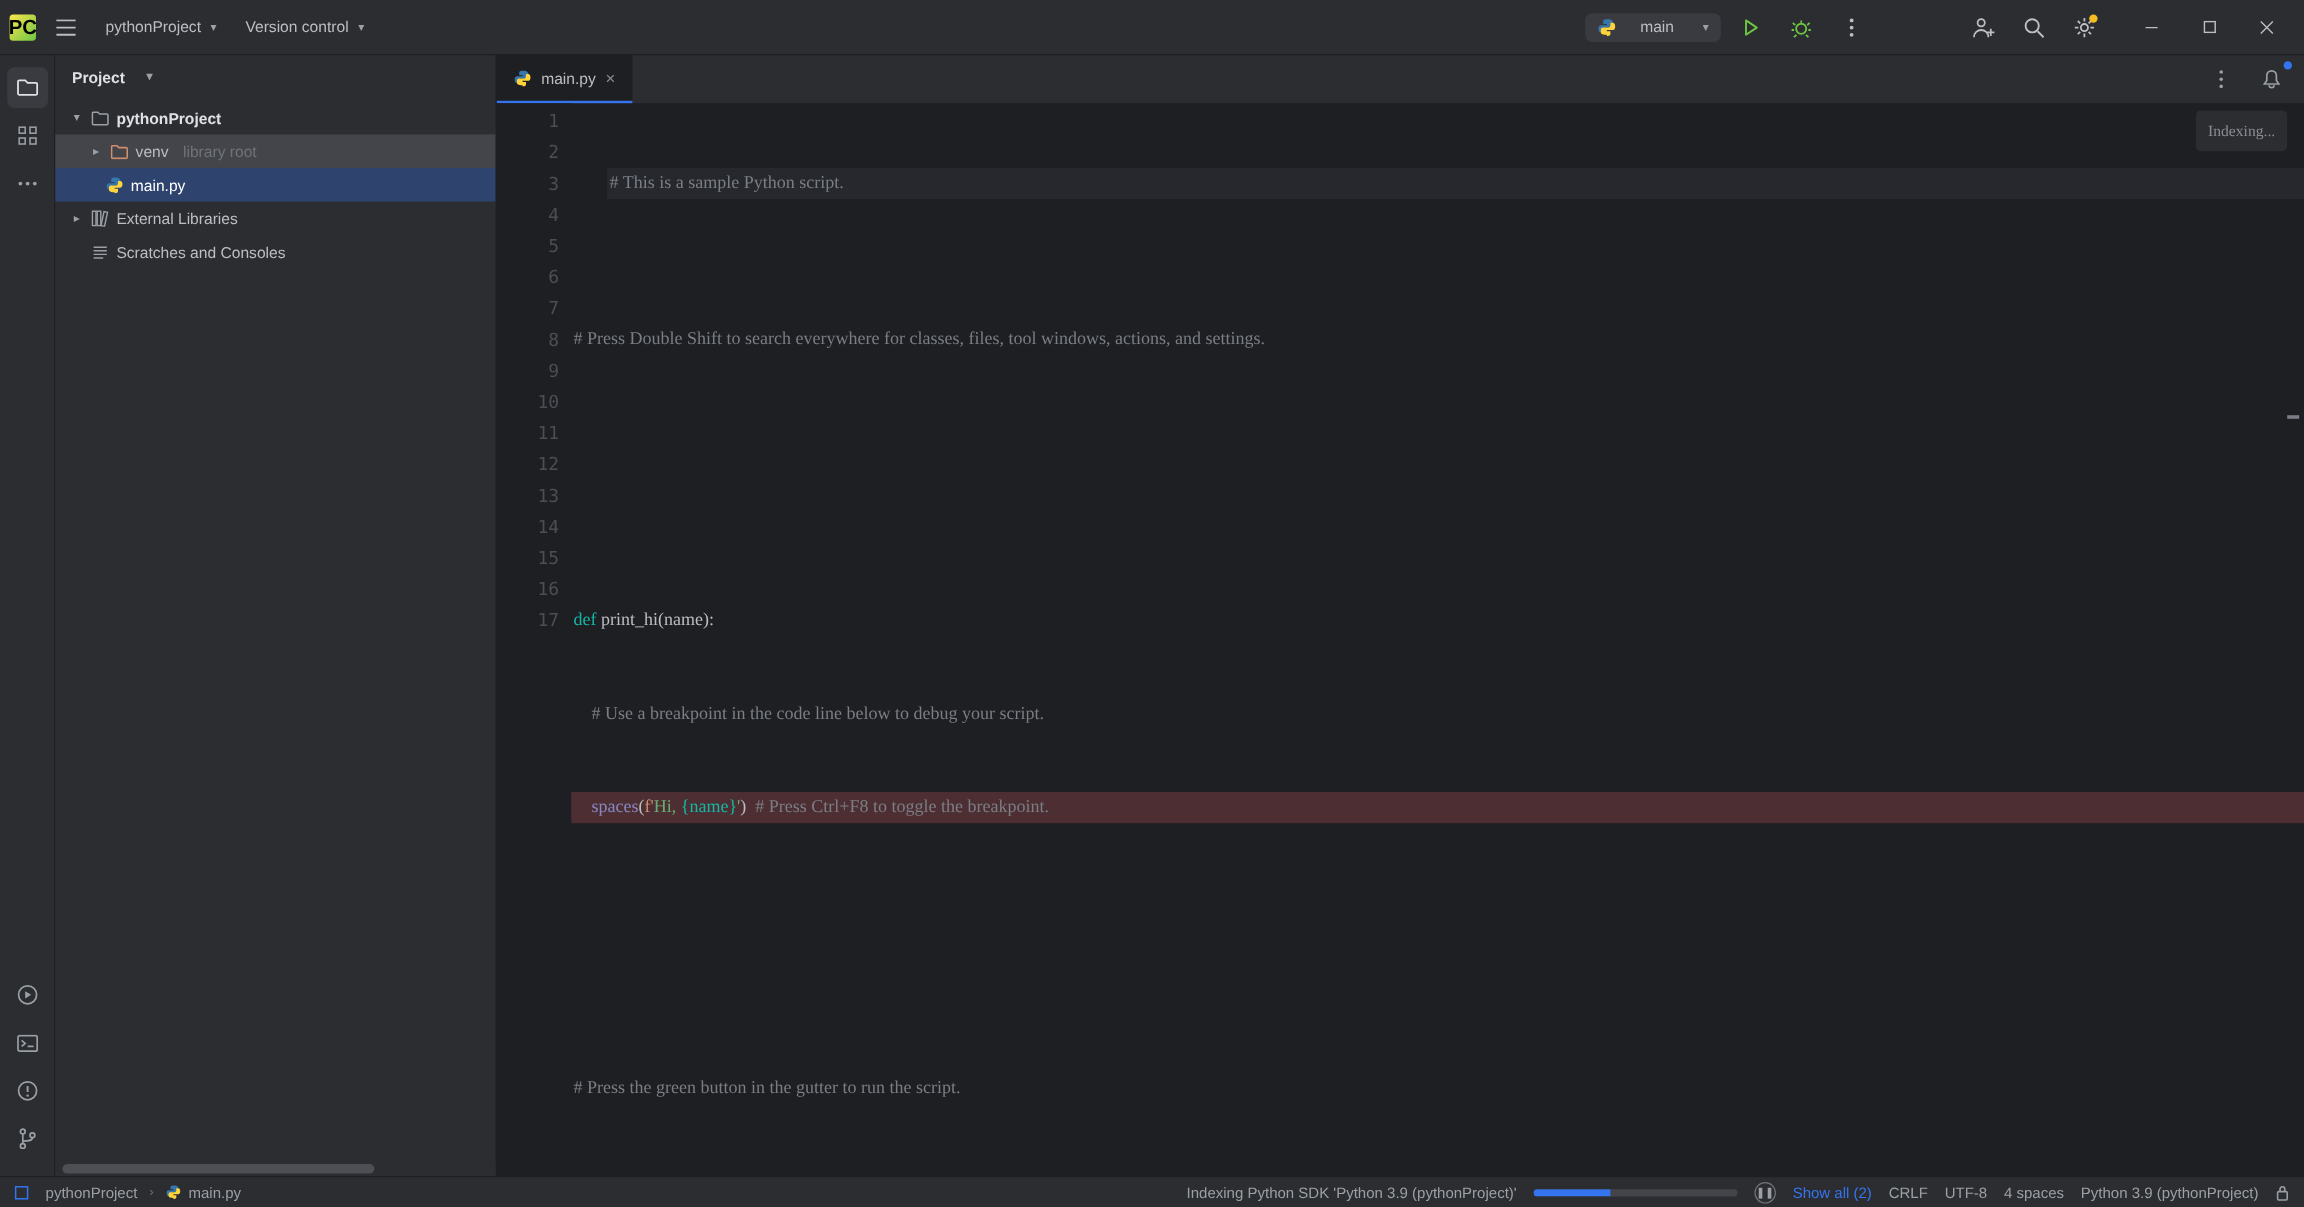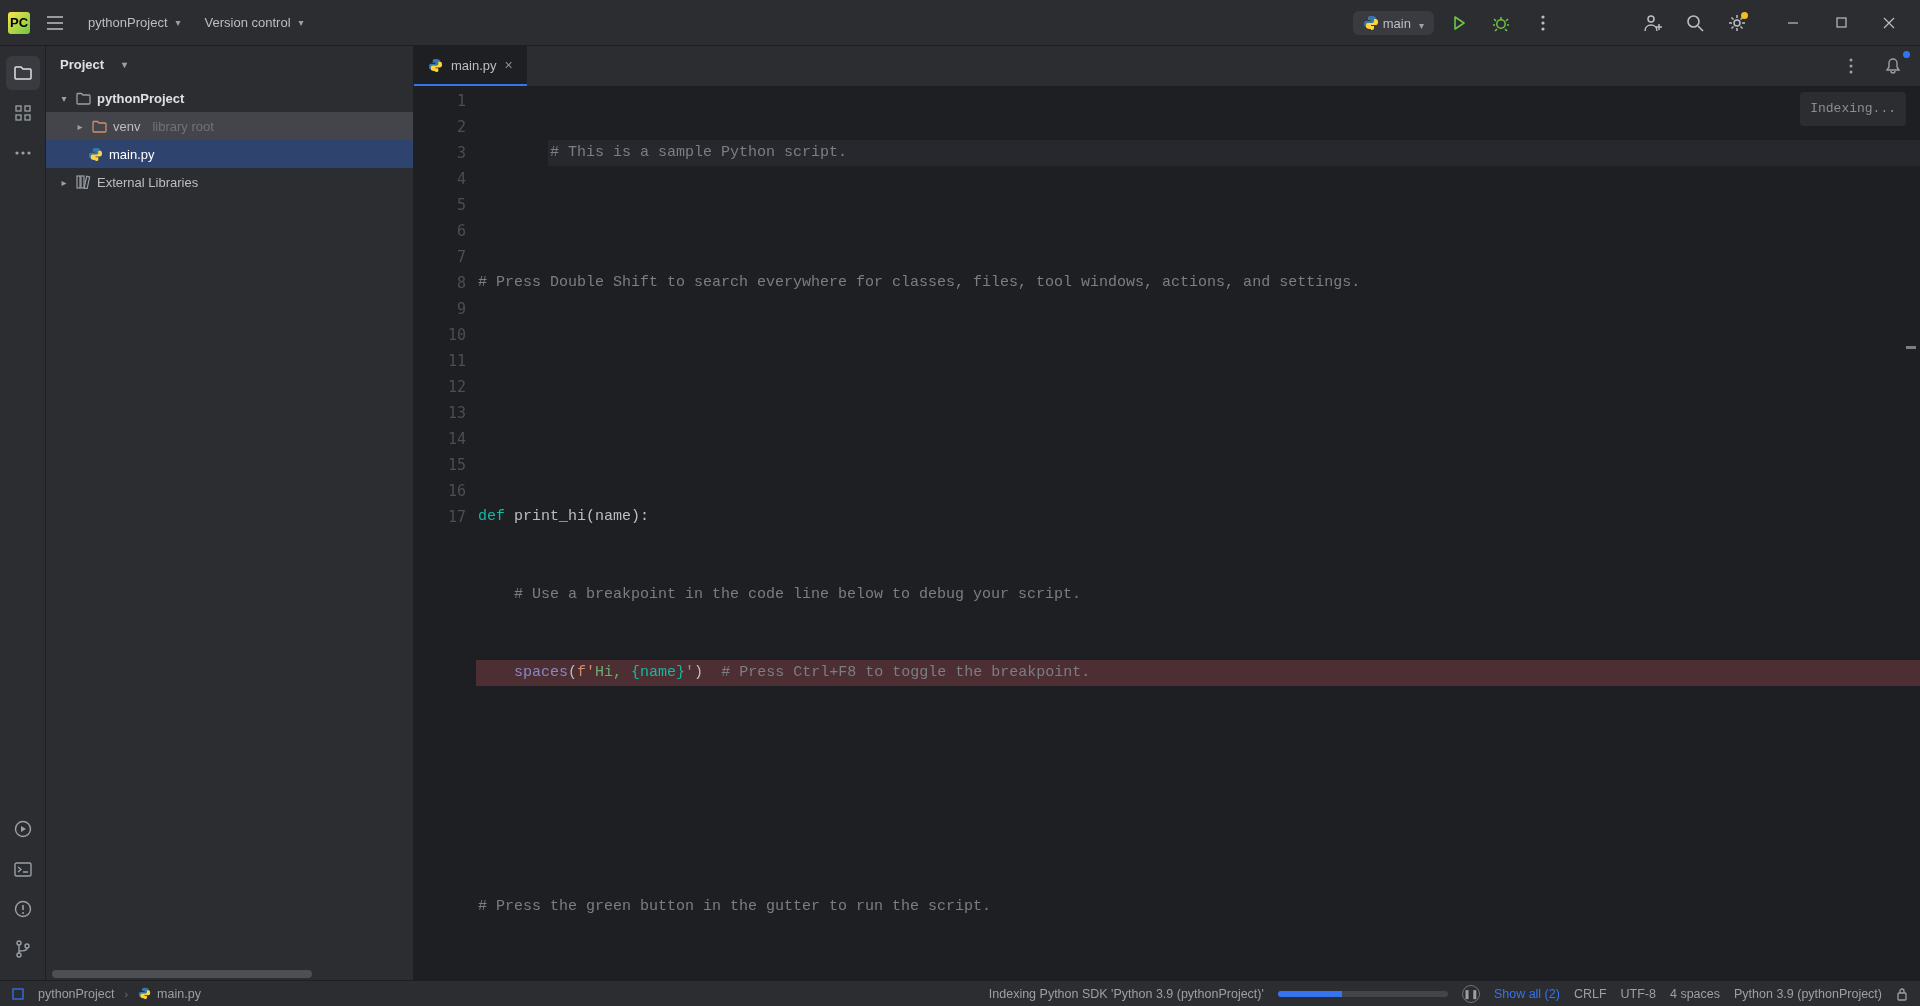--- a/index.html
+++ b/index.html
@@ -18,25 +18,25 @@
     display: flex; align-items: center;
     padding: 0 8px;
     gap: 8px;
     border-bottom: 1px solid #1e1f22;
   }
   .titlebar .logo {
     width: 22px; height: 22px;
     background: linear-gradient(135deg,#fde74c 0%,#6cc644 100%);
     border-radius: 3px;
     display:flex;align-items:center;justify-content:center;
-    color:#000;font-weight:bold;font-size:13px;
+    color:#000;font-weight:bold;font-size:17px;
   }
   .tb-btn { padding:6px 8px; border-radius:4px; color:#bcbec4; display:flex; align-items:center; gap:4px; cursor:pointer; }
   .tb-sep { flex:1; }
-  .run-config { display:flex;align-items:flex-end;gap:4px;padding:4px 10px;border-radius:6px;background:#393b40; }
+  .run-config { display:flex;align-items:center;gap:20px;padding:4px 10px;border-radius:6px;background:#393b40; }
   .py-icon {
     width:16px;height:16px;display:inline-block;
   }
   .chev { font-size:10px;color:#9aa0a6;margin-left:4px; }
   .icon-btn { width:34px;height:34px;display:flex;align-items:center;justify-content:center;border-radius:6px;cursor:pointer; }
   .green { color:#6cc644; }
   .bug { color:#6cc644; }
   .settings-dot { position:relative; }
   .settings-dot::after { content:"";position:absolute;top:6px;right:6px;width:7px;height:7px;background:#f5bd1f;border-radius:50%; }
   .winctl { display:flex;gap:2px;margin-left:8px; }
@@ -70,21 +70,21 @@
   .etab { display:flex;align-items:center;gap:8px;padding:0 14px;background:#1e1f22;border-bottom:2px solid #3574f0;position:relative; }
   .etab .close { color:#8a8d93;font-size:14px;cursor:pointer; }
   .tabbar-flex { flex:1; }
   .tabbar-end { display:flex;align-items:center;gap:8px;padding-right:10px;color:#9aa0a6; }
   .bell { position:relative; }
   .bell::after { content:"";position:absolute;top:2px;right:0;width:7px;height:7px;background:#3574f0;border-radius:50%; }
   .editor-body { flex:1;display:flex;overflow:hidden;position:relative; }
   .gutter { width:62px;background:#1e1f22;color:#4b4e55;text-align:right;padding-right:10px;font-family:Menlo,Consolas,monospace;font-size:15px;line-height:26px;padding-top:2px;user-select:none; }
   .gutter .ln { height:26px;position:relative; }
   .gutter .bp::before { content:"";position:absolute;left:-18px;top:7px;width:12px;height:12px;background:#db5c5c;border-radius:50%; }
-  .code { flex:1;font-family:Liberation Mono, monospace;font-size:15px;line-height:26px;padding-top:2px;white-space:pre;color:#bcbec4;position:relative; }
+  .code { flex:1;font-family:Liberation Serif, serif;font-size:15px;line-height:26px;padding-top:2px;white-space:pre;color:#bcbec4;position:relative; }
   .code .line { height:26px;padding-left:2px; }
   .code .bpline { background:#4d2f33; }
   .code-indexing { position:absolute;top:6px;right:14px;color:#8a8d93;font-size:13px;background:#2b2d30;padding:4px 10px;border-radius:4px; }
   .c-comment { color:#7a7e85; }
   .c-kw { color:#14b8a6; }
   .c-builtin { color:#8888c6; }
   .c-str { color:#6aab73; }
   .c-fstr { color:#cf8e6d; }
   .code .hl1 { background:#26282e; display:inline-block;width:100%; }
   .code .rmark { position:absolute;right:4px;top:260px;width:10px;height:3px;background:#7a7e85; }
@@ -277,20 +277,29 @@
         <span class="arr">▸</span>
         <span>
           <svg width="15" height="14" viewBox="0 0 15 14">
               <rect x="1" y="1" width="3" height="12" fill="none" stroke="#9aa0a6" stroke-width="1.2"></rect>
               <rect x="5" y="1" width="3" height="12" fill="none" stroke="#9aa0a6" stroke-width="1.2"></rect>
               <rect x="9.5" y="1.5" width="3" height="12" fill="none" stroke="#9aa0a6" stroke-width="1.2" transform="rotate(12 11 7)"></rect>
             </svg>
         </span>
         <span>External Libraries</span>
       </div>
+      <div class="tree-row">
+        <span class="arr"></span>
+        <span>
+          <svg width="15" height="13" viewBox="0 0 15 13">
+              <path stroke="#9aa0a6" stroke-width="1.2" d="M2 2h11M2 5h11M2 8h11M2 11h8"></path>
+            </svg>
+        </span>
+        <span>Scratches and Consoles</span>
+      </div>
     </div>
     <div class="pp-scroll">
         <div class="bar"></div>
       </div>
   </div>
 
   <div class="editor-area">
     <div class="tabbar">
       <div class="etab">
         <span>

